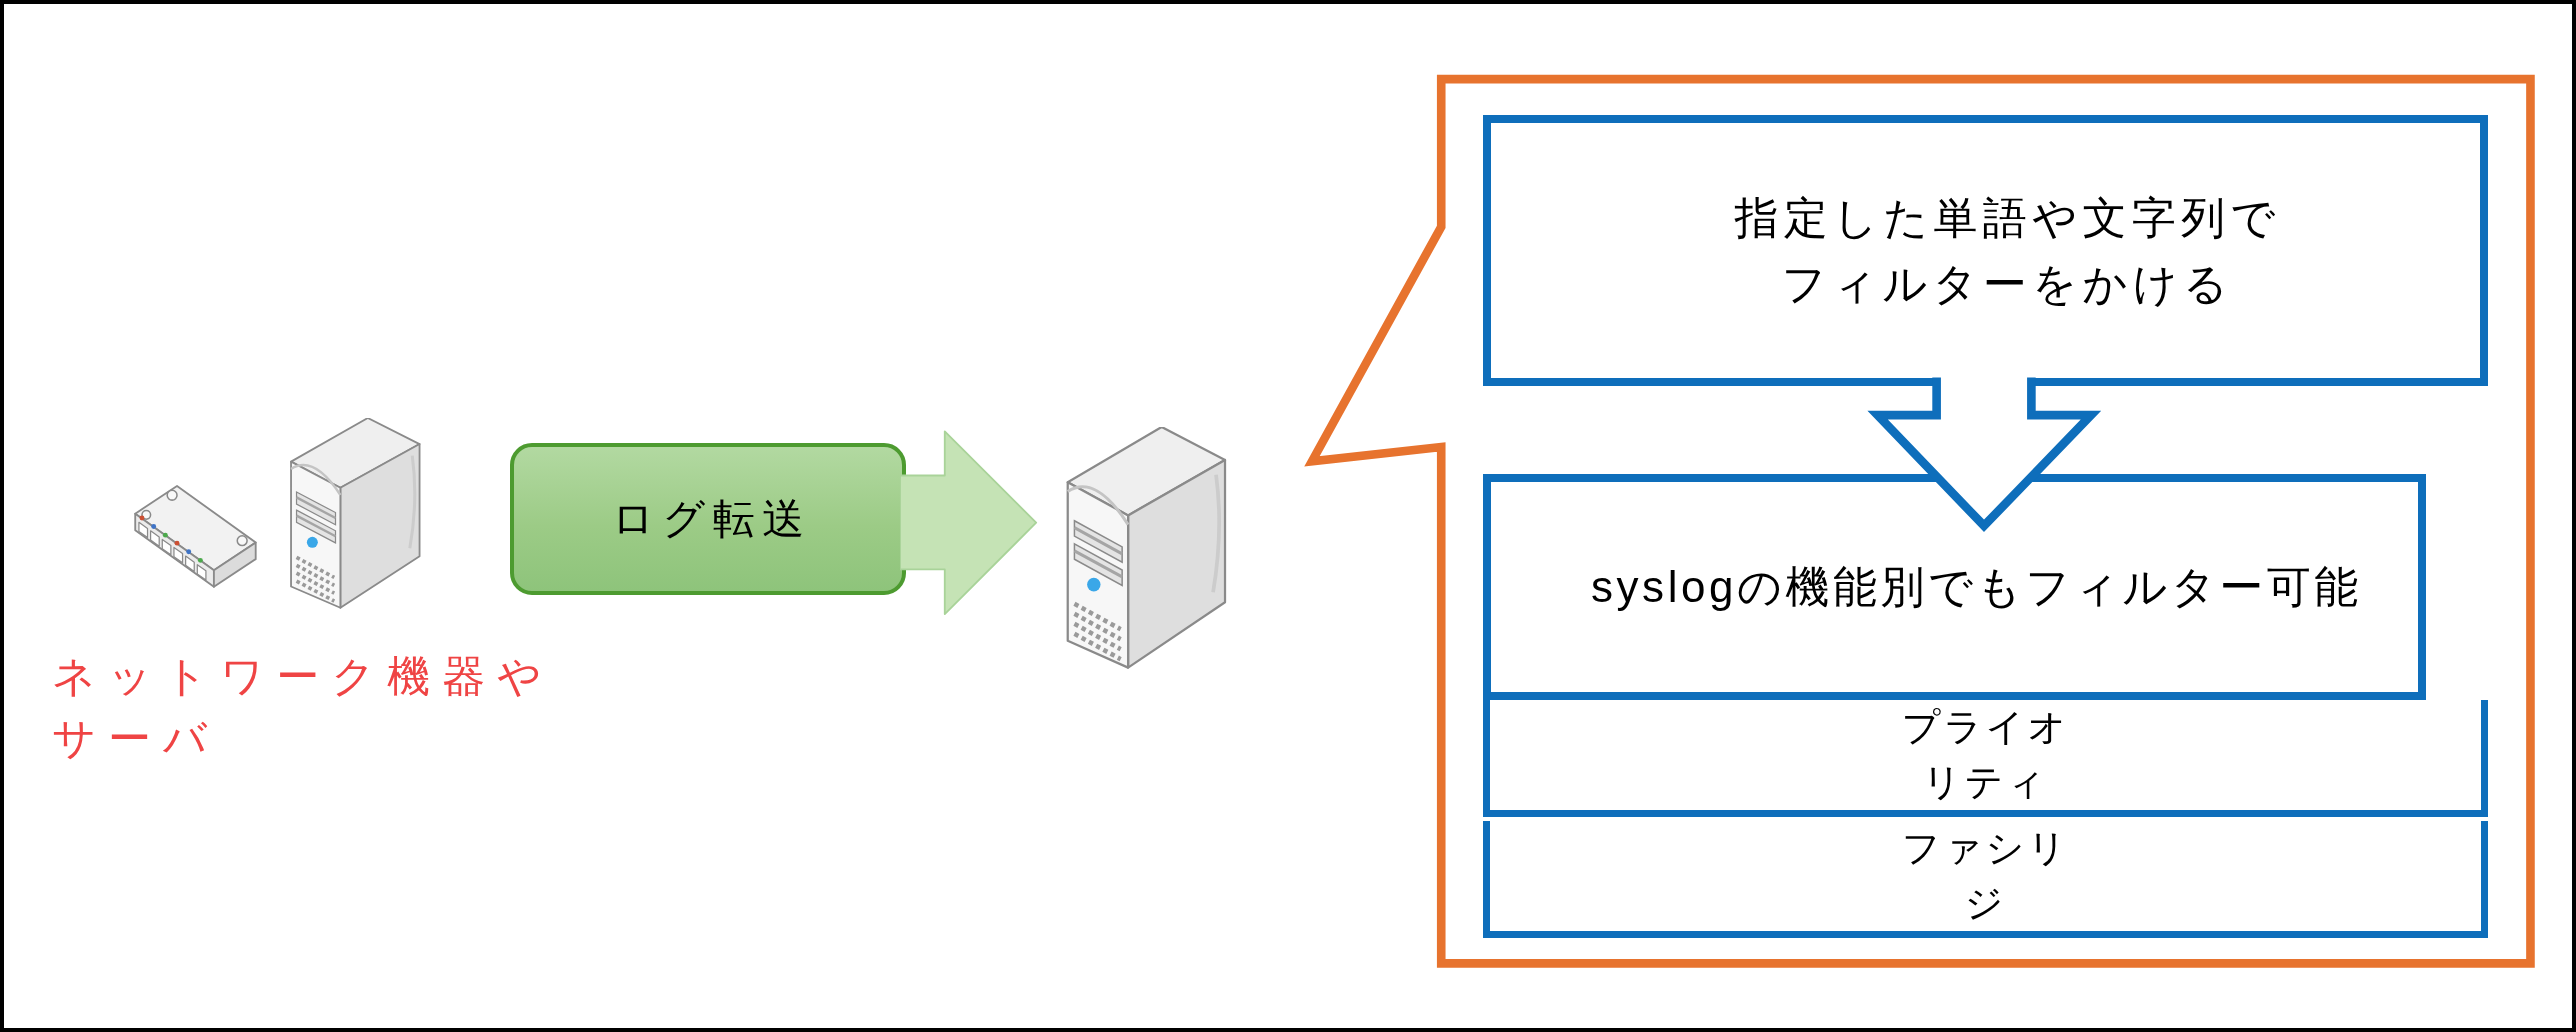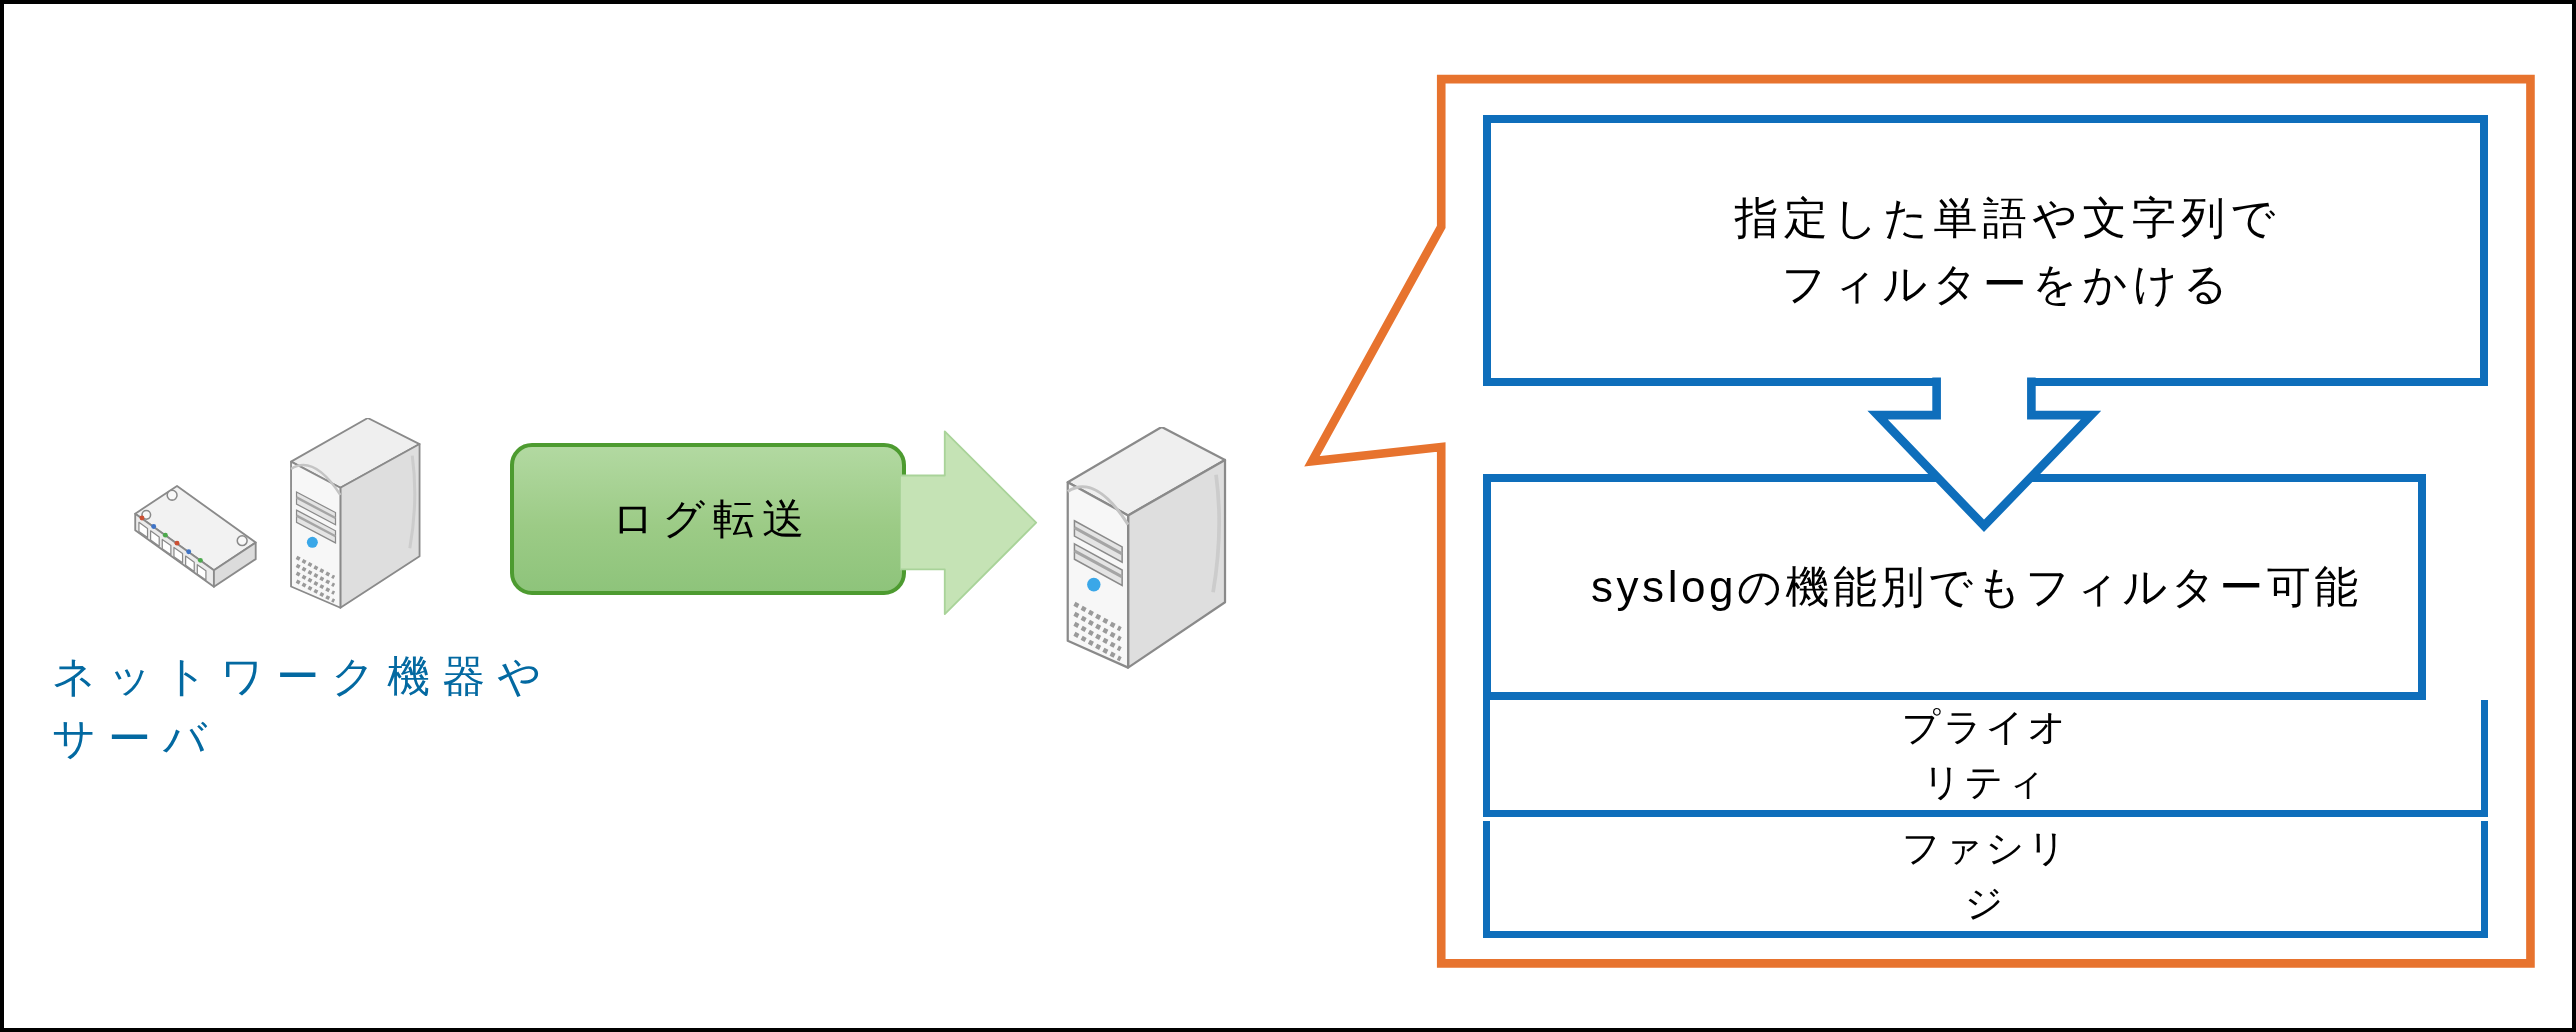--- a/index.html
+++ b/index.html
@@ -16,21 +16,21 @@
     overflow: hidden;
   }
 
   .abs { position: absolute; }
   .preline { white-space: pre-line; }
 
   
   .devices-label {
     left: 48px; top: 641px; width: 616px;
     font-size: 43px; line-height: 1.45; letter-spacing: 0.28em;
-    color: #0369a1;
+    color: #ef4444;
   }
 
   
   .transfer-box {
     left: 506px; top: 439px; width: 396px; height: 152px;
     border: 4.9px solid #4d9b30; border-radius: 22px;
     background: linear-gradient(180deg, #b2d9a1 0%, #9ccb86 55%, #8ec47b 100%);
     display: flex; align-items: center; justify-content: center;
   }
   .transfer-label {

